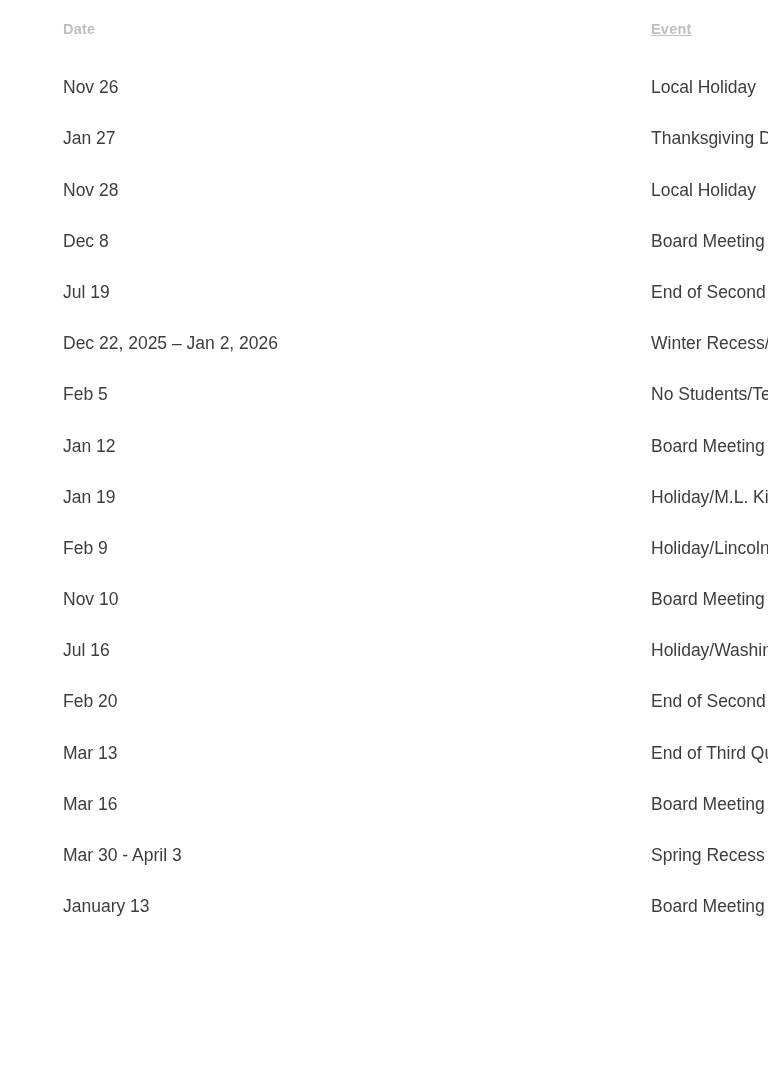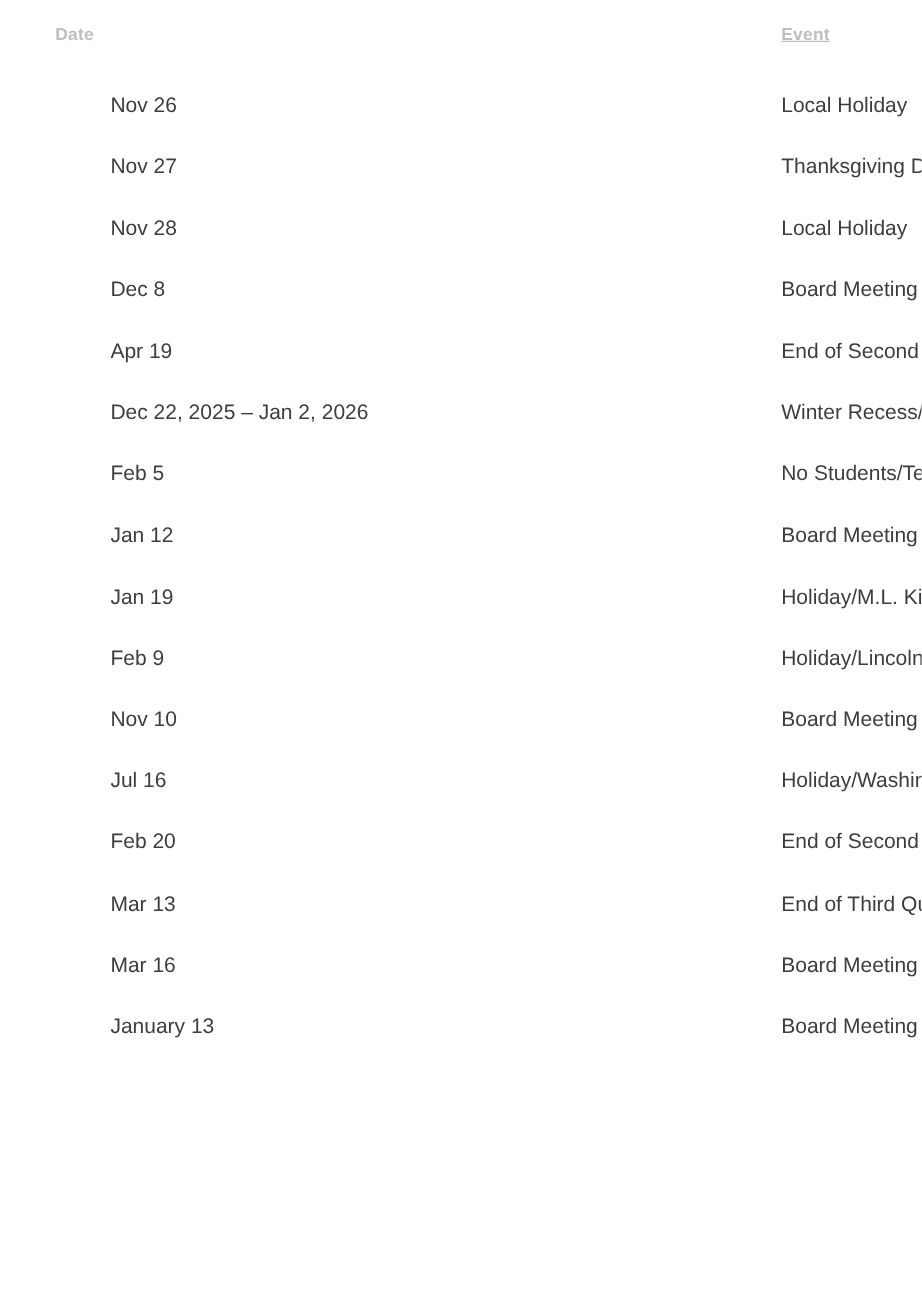--- a/index.html
+++ b/index.html
@@ -33,32 +33,32 @@
   thead th {
     font-size: 14.5px;
     font-weight: 700;
     color: #bfbfbf;
     letter-spacing: 0.2px;
     height: 58px;
     padding-top: 44px;
     vertical-align: bottom;
     line-height: 1;
   }
-  thead th.cell-date { padding-left: 46px; }
+  thead th.cell-date { padding-left: 63px; }
   thead th.cell-event { padding-left: 357px; text-decoration: underline; }
 
   tbody td {
     font-size: 17.5px;
     font-weight: 400;
     color: #3d3d3f;
     height: 51.2px;
     line-height: 1.3;
     white-space: nowrap;
   }
-  tbody td.cell-date { padding-left: 92px; }
+  tbody td.cell-date { padding-left: 63px; }
   tbody td.cell-event { padding-left: 357px; }
 
   tbody tr:first-child td { padding-top: 4px; }
 </style>
 </head>
 <body>
 
 <table class="calendar-table">
   <colgroup>
     <col class="col-date">
@@ -69,33 +69,33 @@
       <th class="cell-date">Date</th>
       <th class="cell-event">Event</th>
     </tr>
   </thead>
   <tbody id="calendar-body">
       <tr>
         <td class="cell-date">Nov 26</td>
         <td class="cell-event">Local Holiday</td>
       </tr>
       <tr>
-        <td class="cell-date">Nov 27</td>
+        <td class="cell-date">Jan 27</td>
         <td class="cell-event">Thanksgiving Day</td>
       </tr>
       <tr>
         <td class="cell-date">Nov 28</td>
         <td class="cell-event">Local Holiday</td>
       </tr>
       <tr>
         <td class="cell-date">Dec 8</td>
         <td class="cell-event">Board Meeting</td>
       </tr>
       <tr>
-        <td class="cell-date">Apr 19</td>
+        <td class="cell-date">Jul 19</td>
         <td class="cell-event">End of Second Quarter (6-12)</td>
       </tr>
       <tr>
         <td class="cell-date">Dec 22, 2025 – Jan 2, 2026</td>
         <td class="cell-event">Winter Recess/District Office Closed</td>
       </tr>
       <tr>
         <td class="cell-date">Feb 5</td>
         <td class="cell-event">No Students/Teacher Work Day</td>
       </tr>
@@ -125,17 +125,21 @@
       </tr>
       <tr>
         <td class="cell-date">Mar 13</td>
         <td class="cell-event">End of Third Quarter (6-12)</td>
       </tr>
       <tr>
         <td class="cell-date">Mar 16</td>
         <td class="cell-event">Board Meeting</td>
       </tr>
       <tr>
+        <td class="cell-date">Mar 30 - April 3</td>
+        <td class="cell-event">Spring Recess</td>
+      </tr>
+      <tr>
         <td class="cell-date">January 13</td>
         <td class="cell-event">Board Meeting</td>
       </tr>
     </tbody>
 </table>
 
 </body></html>

